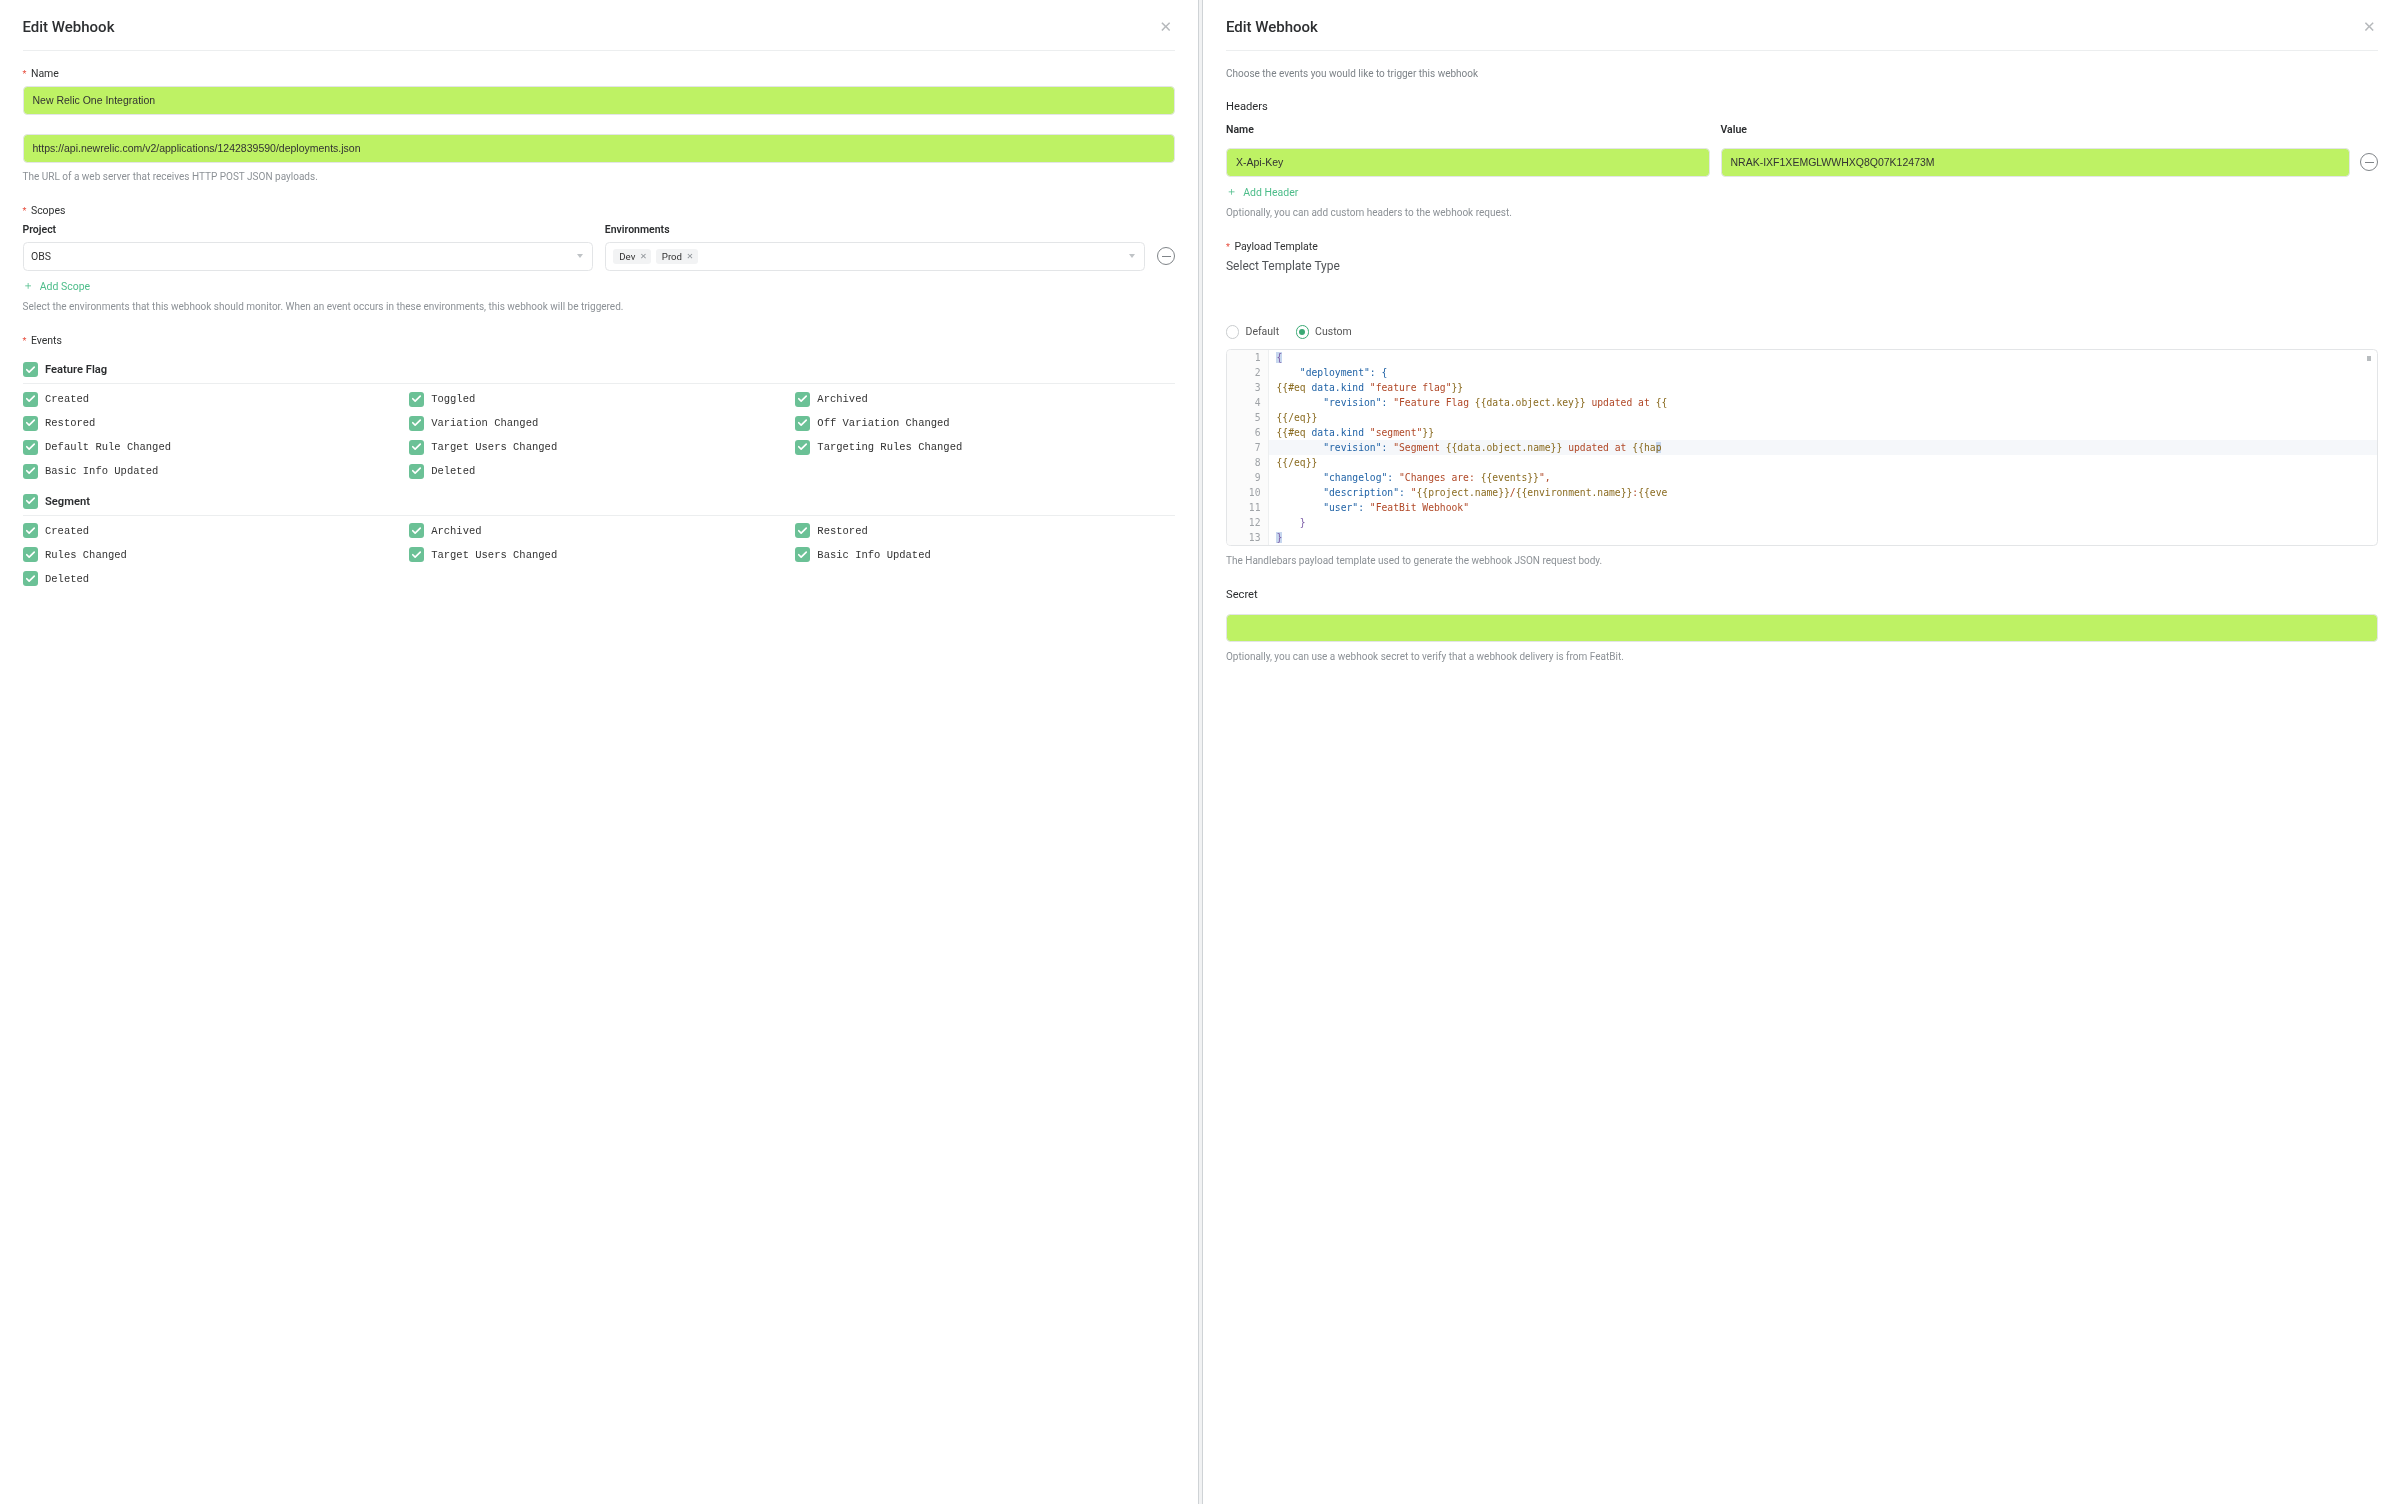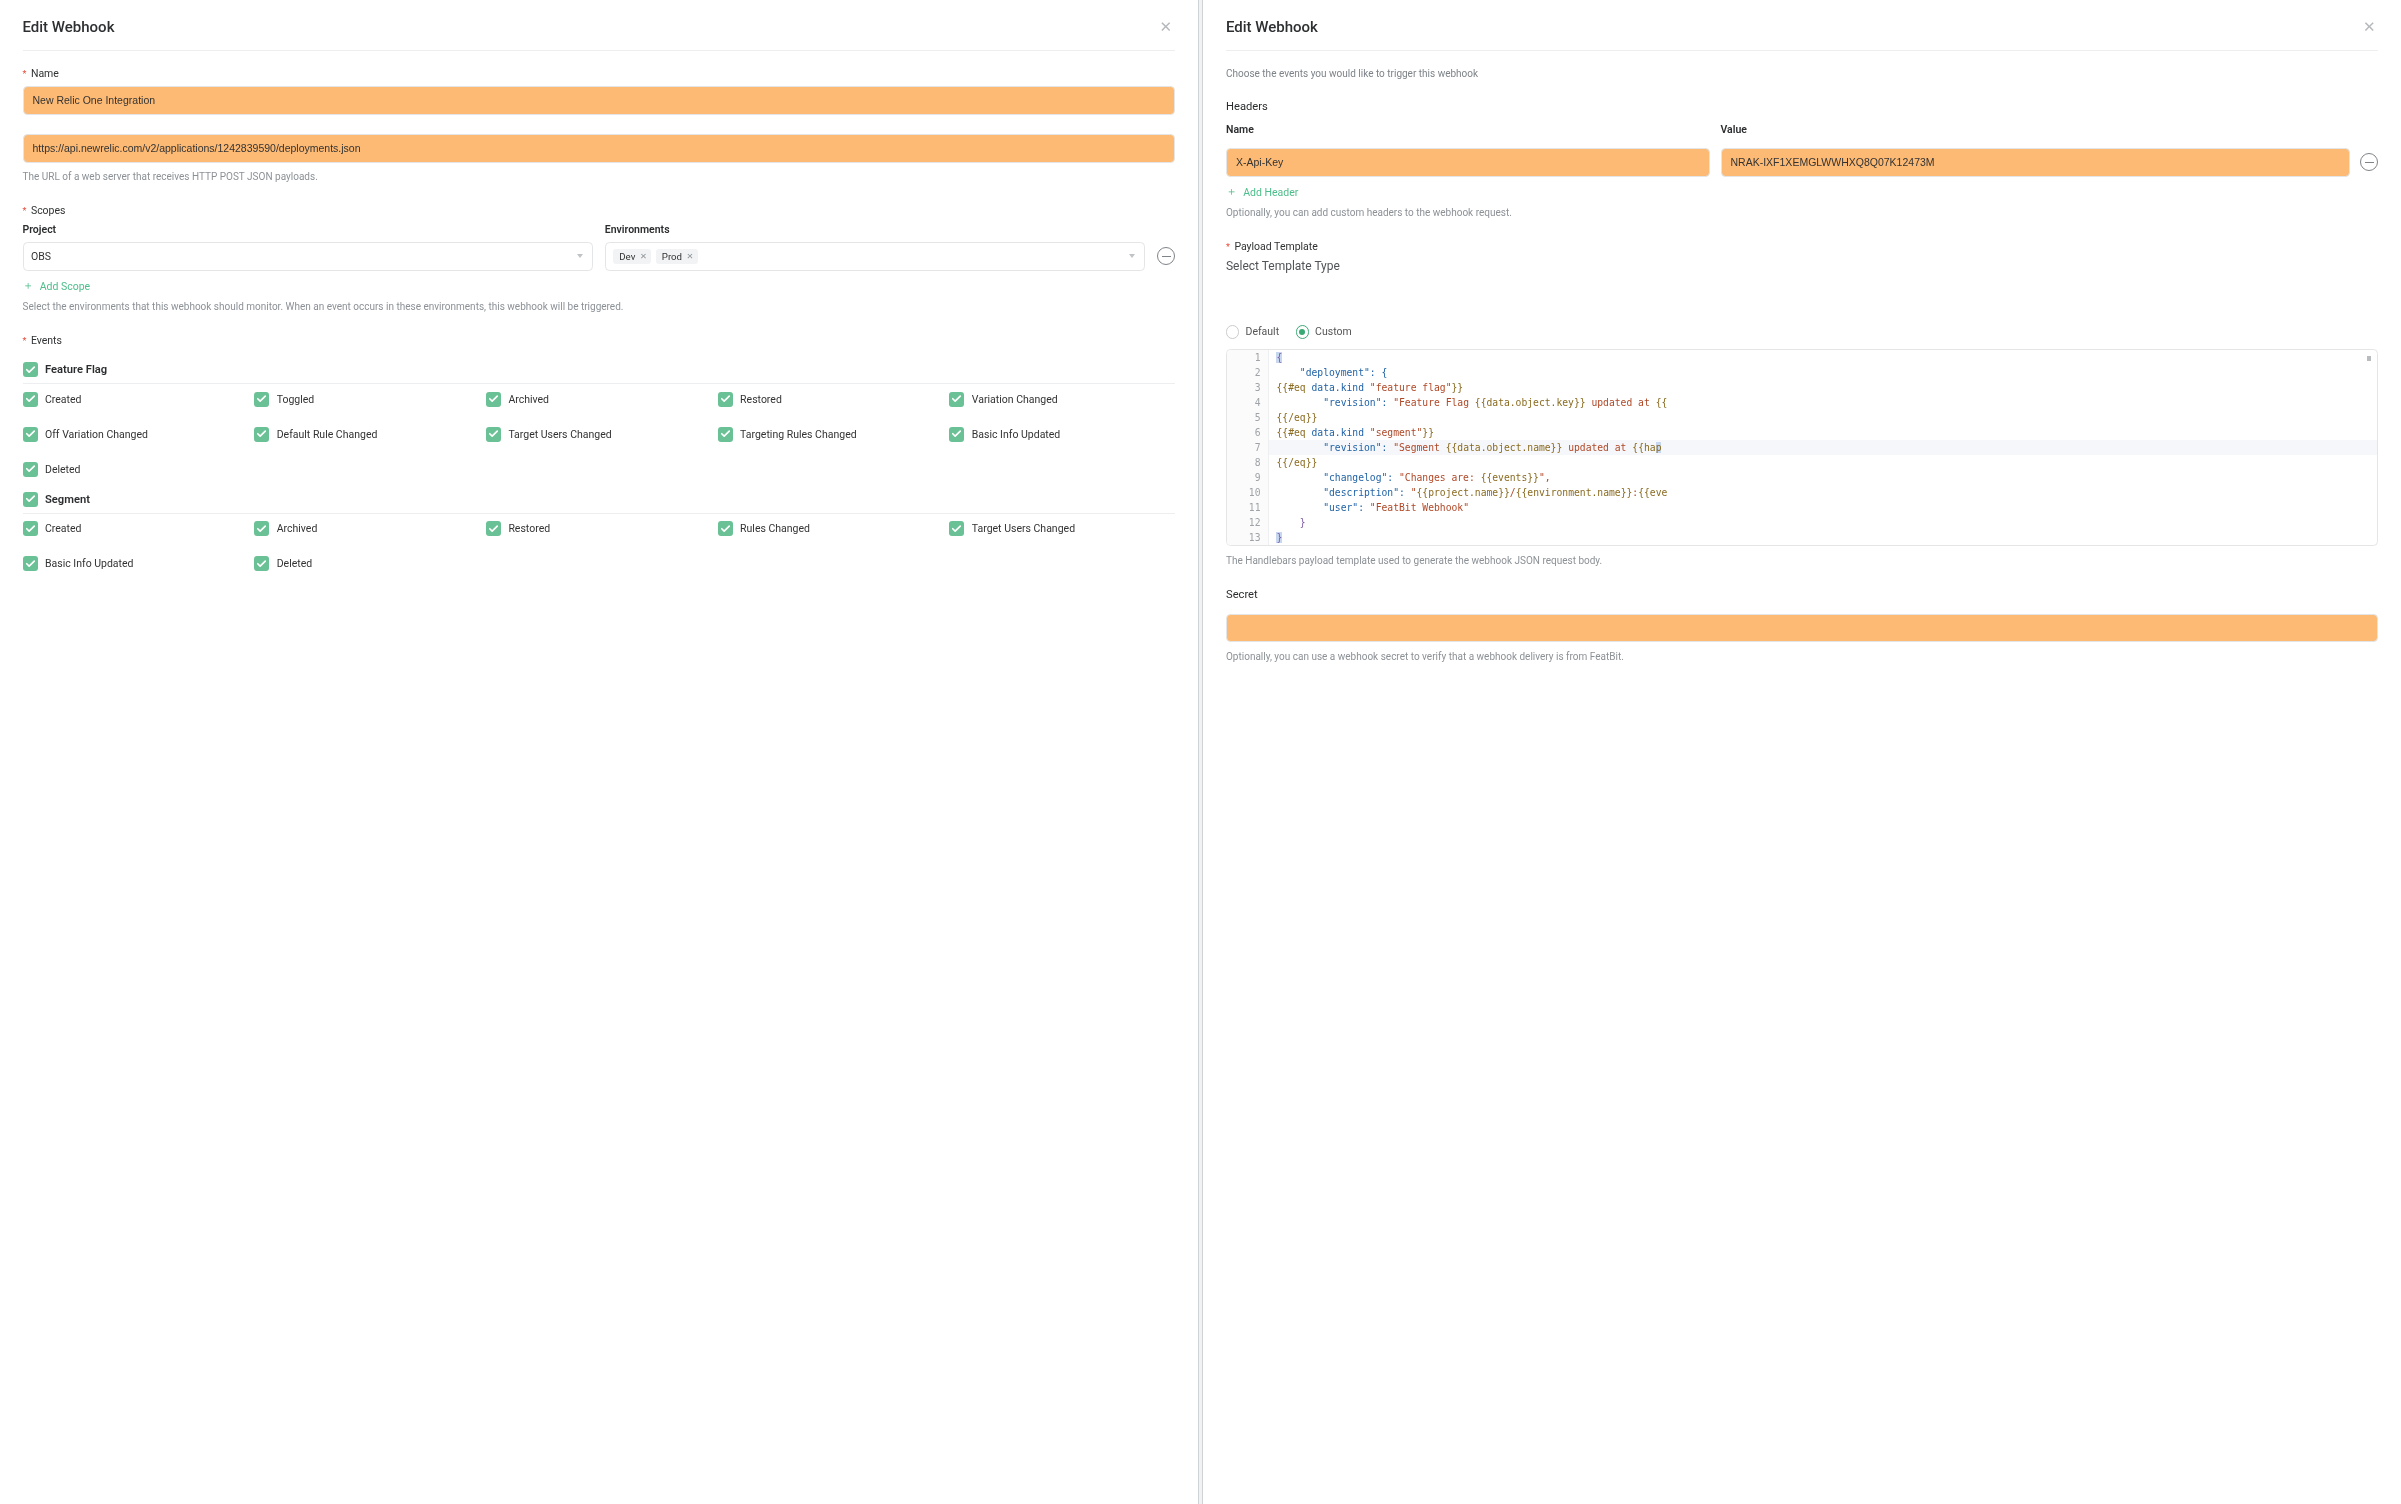--- a/index.html
+++ b/index.html
@@ -67,21 +67,21 @@
     vertical-align: middle;
   }
   .text-input {
     width: 100%;
     height: 28.5px;
     border: 0.7px solid #e3e5e7;
     border-radius: 4.5px;
     padding: 0 9px;
     font-size: 10.5px;
     color: #333;
-    background: #fdba74;
+    background: #bef264;
   }
   .help {
     color: #8c9196;
     font-size: 10px;
     margin-top: 7.5px;
     line-height: 1.45;
   }
   .section { margin-bottom: 19.5px; }
   .row2 {
     display: flex;
@@ -178,23 +178,24 @@
     border-radius: 3px;
     display: inline-flex;
     align-items: center;
     justify-content: center;
     flex: 0 0 auto;
     cursor: pointer;
   }
   .chk svg { display: block; }
   .chk-grid {
     display: grid;
-    grid-template-columns: repeat(5, 1fr);
-    gap: 20px 6px;
+    grid-template-columns: repeat(3, 1fr);
+    gap: 9px 6px;
     padding-left: 0;
+    font-family: Liberation Mono, monospace;
   }
   .chk-item {
     display: flex;
     align-items: center;
     gap: 7.5px;
     font-size: 10.5px;
     color: #333;
   }
   
   .subheading {

